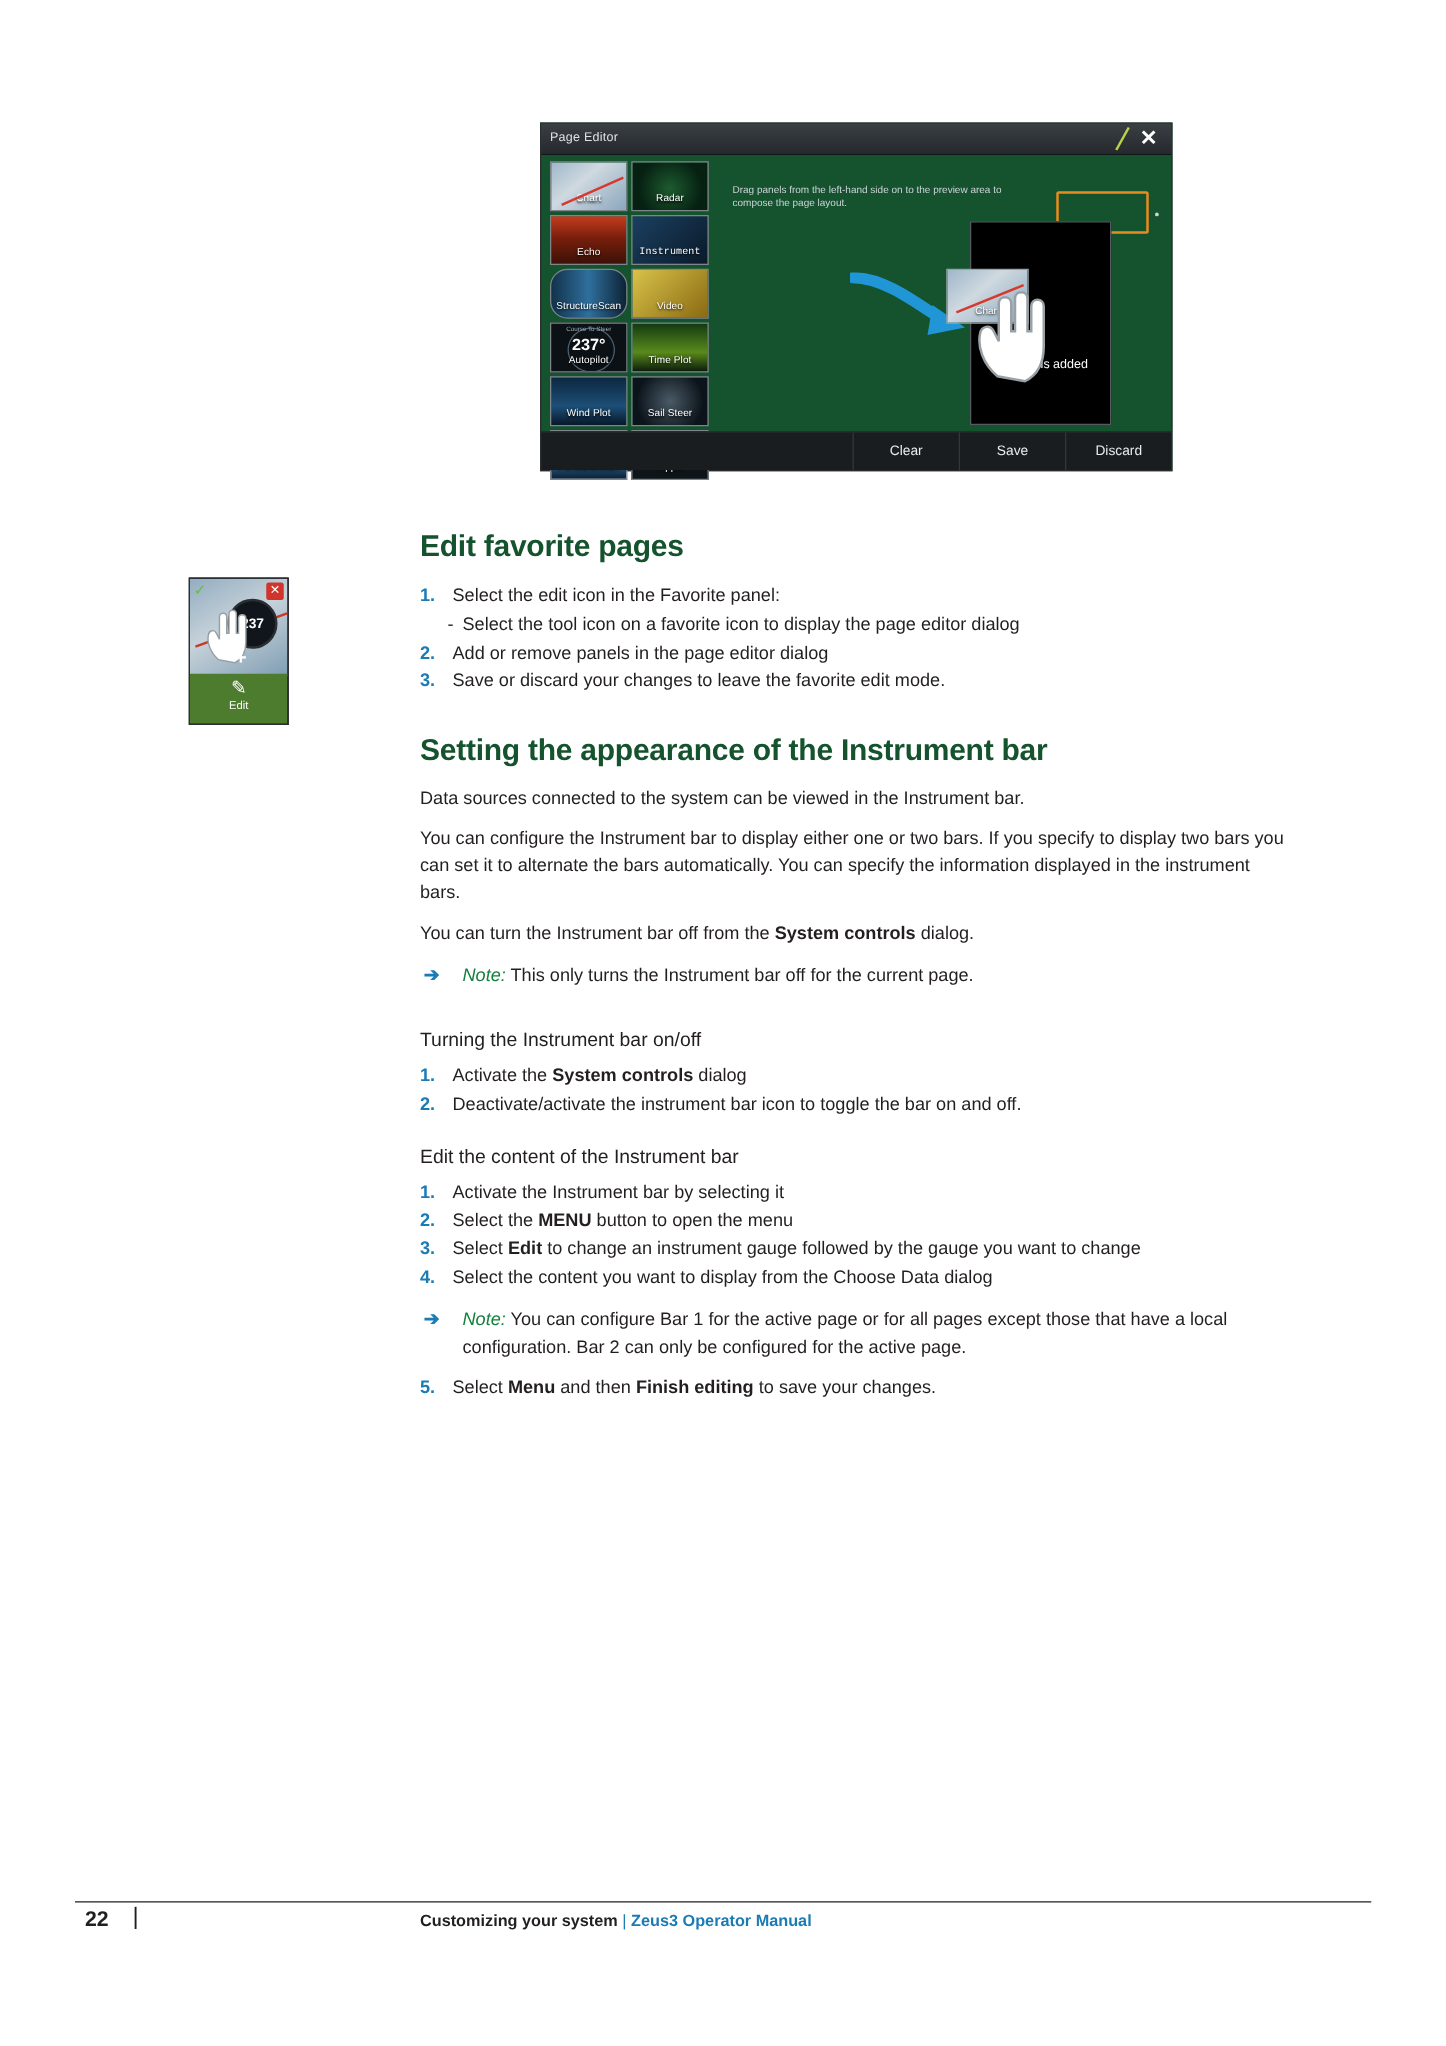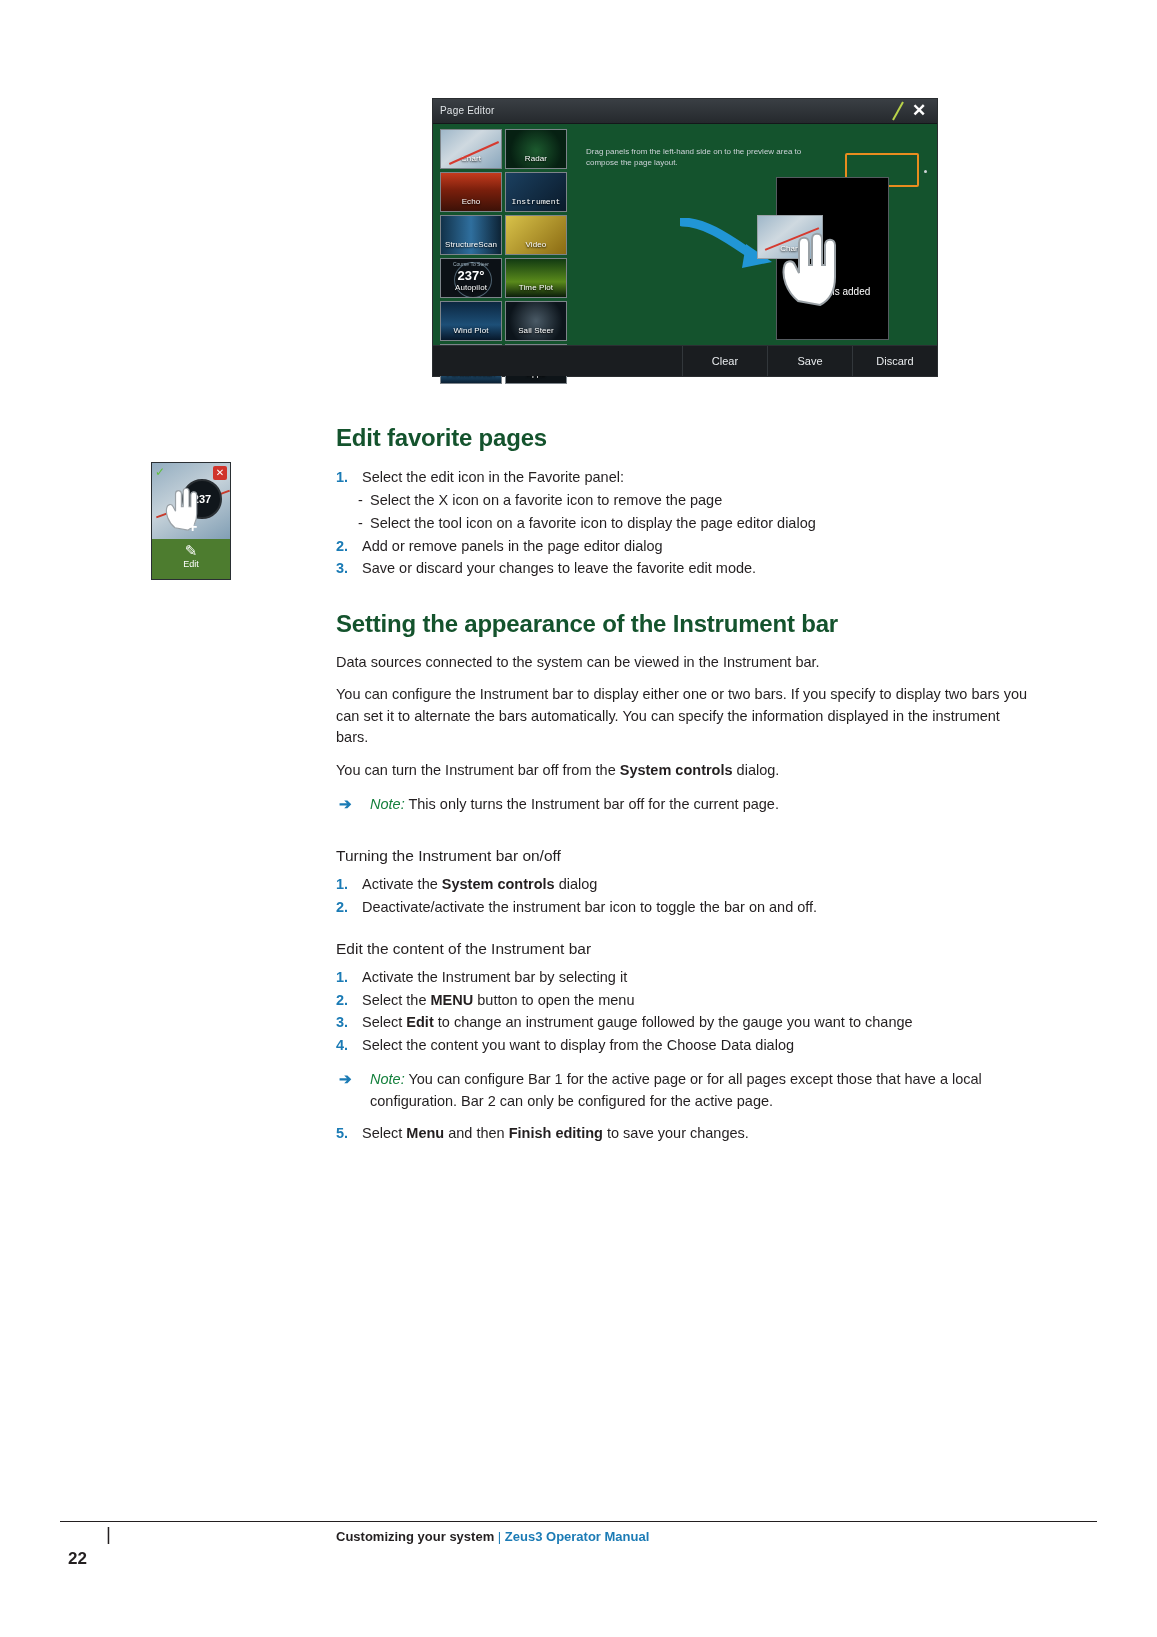--- a/index.html
+++ b/index.html
@@ -94,21 +94,21 @@
     letter-spacing: .1px;
   }
   .t-chart   { background: linear-gradient(140deg,#9fb7c9 0%,#cfd9e0 40%,#8aa7bd 100%); }
   .t-chart:after {
     content:""; position:absolute; left:6px; top:22px; width:54px; height:2px;
     background:#d63a2f; transform: rotate(-24deg);
   }
   .t-radar   { background: radial-gradient(circle at 50% 55%, #1d5b2f 0%, #062012 70%); }
   .t-echo    { background: linear-gradient(#c43b1d 0%, #7a1f0c 45%, #3c1107 100%); }
   .t-instr   { background: linear-gradient(135deg,#1b4060,#0a1a2a); font-family: Liberation Mono, monospace; }
-  .t-struct  { background: linear-gradient(90deg,#12324a,#2f6f9e,#0d2335); }
+  .t-struct  { background: linear-gradient(90deg,#12324a,#2f6f9e,#0d2335); border-radius: 14px; }
   .t-video   { background: linear-gradient(135deg,#d8c24a,#8a6a12); }
   .t-auto    { background: #0c1116; }
   .t-auto .big {
     position:absolute; left:0; right:0; top:9px; text-align:center;
     font-size:13px; color:#fff; font-weight:bold;
   }
   .t-auto .tiny {
     position:absolute; left:0; right:0; top:2px; text-align:center;
     font-size:5px; color:#9fb2bf;
   }
@@ -382,21 +382,20 @@
     left: 0; right: 0;
     top: 0;
     border-top: 1px solid #231f20;
   }
   .pagenum {
     position: absolute;
     left: 8px;
     top: 5px;
     font-size: 17px;
     font-weight: bold;
-    margin-top: 23px;
   }
   .pipe {
     position: absolute;
     left: 46px;
     top: 2px;
     font-size: 19px;
     color: #231f20;
   }
   .foot-text {
     position: absolute;
@@ -505,21 +504,20 @@
 </div>
 
 <div class="content">
 
   <h2 class="section">Edit favorite pages</h2>
 
   <ol class="steps">
     <li>Select the edit icon in the Favorite panel:</li>
   </ol>
   <ul class="dash">
-    <li>Select the X icon on a favorite icon to remove the page</li>
     <li>Select the tool icon on a favorite icon to display the page editor dialog</li>
   </ul>
   <ol class="steps" style="counter-reset: stp 1;">
     <li>Add or remove panels in the page editor dialog</li>
     <li>Save or discard your changes to leave the favorite edit mode.</li>
   </ol>
 
   <div class="gap-lg"></div>
 
   <h2 class="section">Setting the appearance of the Instrument bar</h2>

